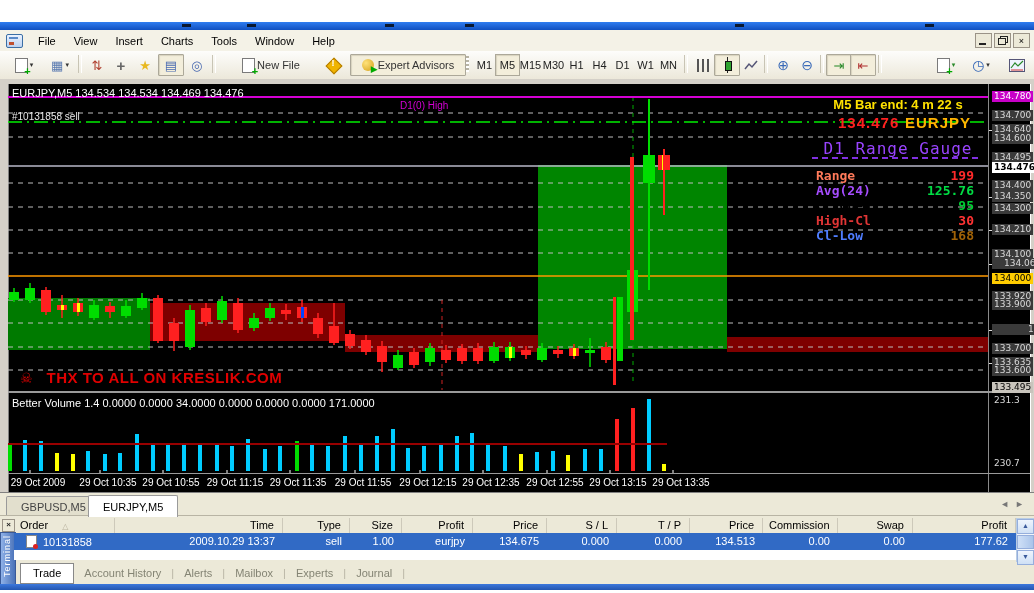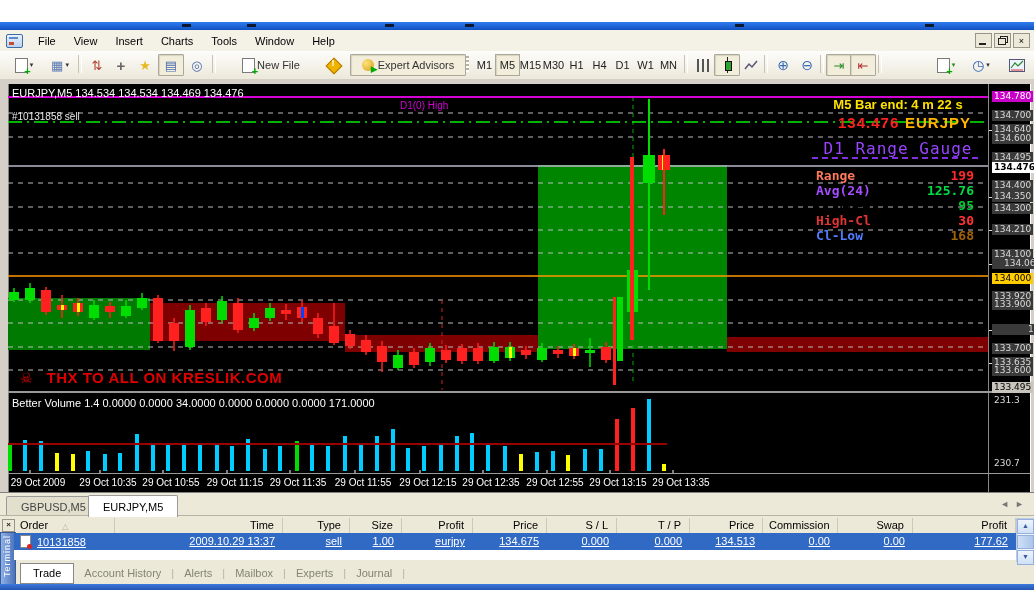--- a/index.html
+++ b/index.html
@@ -95,21 +95,21 @@
            font-size:8px;line-height:9px;text-align:center;color:#222;font-weight:bold;}
   .t-strip{position:absolute;left:0;top:16px;width:14px;height:53px;
            background:linear-gradient(90deg,#8fb1e8,#4a72b8);border:1px solid #3a5a98;}
   .t-strip span{position:absolute;left:1px;top:2px;color:#fff;font-size:9px;
                 writing-mode:vertical-rl;transform:rotate(180deg);letter-spacing:1px;}
   .t-head{position:absolute;left:14px;top:2px;height:15px;display:flex;color:#000;}
   .hcell{border-right:1px solid #cdc9ba;padding:1px 8px 0 6px;box-sizing:border-box;white-space:nowrap;overflow:hidden;}
   .sortmark{font-size:8px;color:#b8b29e;margin-left:14px;}
   .t-white{position:absolute;left:14px;top:17px;width:1002px;height:27px;background:#fff;}
   .t-row{position:absolute;left:14px;top:17px;height:17px;display:flex;background:#316ac5;color:#fff;}
-  .rcell{padding:2px 8px 0 6px;box-sizing:border-box;white-space:nowrap;overflow:hidden;text-decoration:underline;}
+  .rcell{padding:2px 8px 0 12px;box-sizing:border-box;white-space:nowrap;overflow:hidden;}
   .ordicon{display:inline-block;position:relative;width:9px;height:11px;background:#fff;border:1px solid #888;
            vertical-align:-2px;margin-right:6px;}
   .ordicon i{position:absolute;right:-2px;bottom:-2px;width:5px;height:5px;border-radius:50%;background:#d22;}
   .t-tabs{position:absolute;left:14px;top:45px;width:1002px;height:24px;display:flex;align-items:center;}
   .trade-tab{height:19px;margin-left:6px;padding:0 12px;background:#fff;border:1px solid #888;
              display:flex;align-items:center;color:#000;position:relative;top:0px;}
   .ttab{color:#848474;padding:0 10px;}
   .tsep{color:#b8b4a4;}
   .t-scroll{position:absolute;left:1016px;top:2px;width:17px;height:42px;background:#f0f5fb;border:1px solid #b8cce4;}
   .sbtn{width:15px;height:13px;background:linear-gradient(#eef4fd,#cfe0f5);border:1px solid #95aedc;

